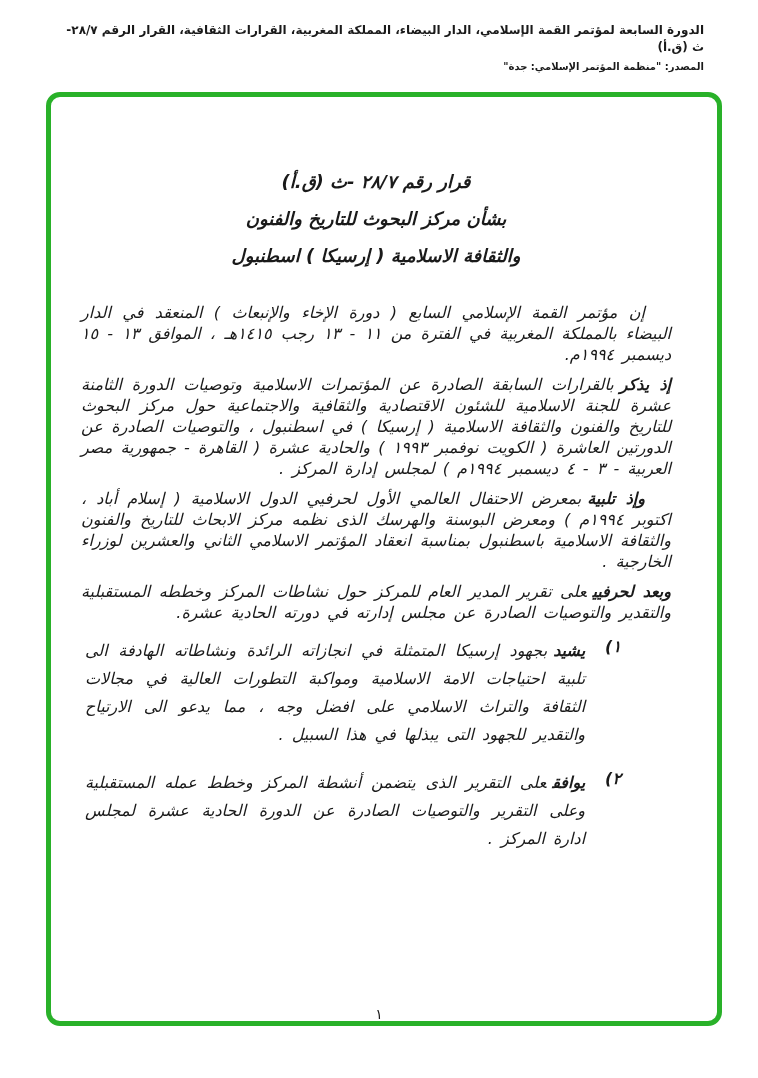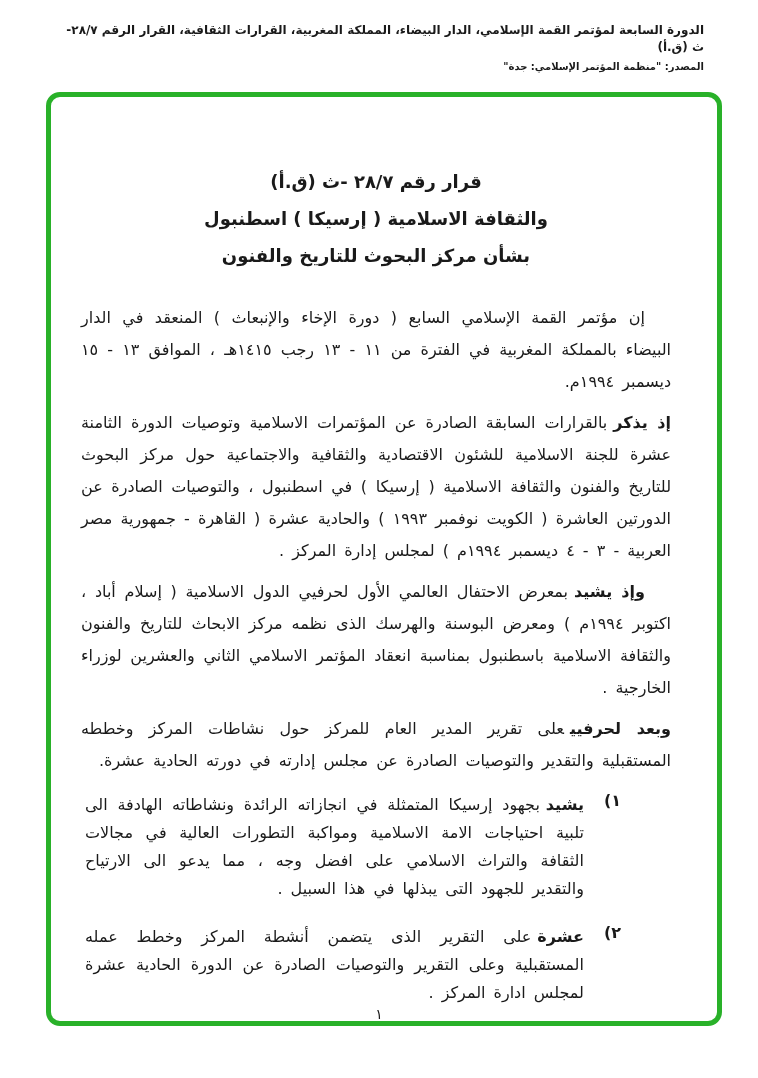--- a/index.html
+++ b/index.html
@@ -41,36 +41,37 @@
     left: 46px;
     width: 666px;
     height: 924px;
     border: 5px solid #29b129;
     border-radius: 14px;
     overflow: hidden;
     background: #ffffff;
   }
   .content {
     padding: 66px 46px 20px 30px;
+    font-style: italic;
   }
 
   
   .title {
     text-align: center;
     font-weight: bold;
     font-size: 18px;
     line-height: 37px;
     margin-bottom: 28px;
     letter-spacing: 0.3px;
   }
 
   
   .para {
     font-size: 16px;
-    line-height: 32px;
+    line-height: 21px;
     text-align: justify;
     word-spacing: 3px;
     margin: 0 0 9px 0;
   }
   .indent { text-indent: 26px; }
   .lead { font-weight: bold; margin-inline-end: 6px; }
   .lead:empty { display: none; }
 
   
   .item {
@@ -111,51 +112,51 @@
   <header class="doc-header">
     <div class="h1">الدورة السابعة لمؤتمر القمة الإسلامي، الدار البيضاء، المملكة المغربية، القرارات الثقافية، القرار الرقم ٢٨/٧-ث (ق.أ)</div>
     <div class="h2">المصدر:  "منظمة المؤتمر الإسلامي: جدة"</div>
   </header>
 
   <div class="frame">
     <div class="content">
 
       <div class="title">
         <div>قرار رقم ٢٨/٧ -ث (ق.أ)</div>
+        <div>بشأن مركز البحوث للتاريخ والفنون</div>
         <div>والثقافة الاسلامية ( إرسيكا ) اسطنبول</div>
-        <div>بشأن مركز البحوث للتاريخ والفنون</div>
       </div>
 
       <p class="para indent">
         <span>إن مؤتمر القمة الإسلامي السابع ( دورة الإخاء والإنبعاث ) المنعقد في الدار البيضاء بالمملكة المغربية في الفترة من ١١ - ١٣ رجب ١٤١٥هـ ، الموافق ١٣ - ١٥ ديسمبر ١٩٩٤م.</span>
       </p>
 
       <p class="para">
         <b class="lead">إذ يذكر</b><span>بالقرارات السابقة الصادرة عن المؤتمرات الاسلامية وتوصيات الدورة الثامنة عشرة للجنة الاسلامية للشئون الاقتصادية والثقافية والاجتماعية حول مركز البحوث للتاريخ والفنون والثقافة الاسلامية ( إرسيكا ) في اسطنبول ، والتوصيات الصادرة عن الدورتين العاشرة ( الكويت نوفمبر ١٩٩٣ ) والحادية عشرة ( القاهرة - جمهورية مصر العربية - ٣ - ٤ ديسمبر ١٩٩٤م ) لمجلس إدارة المركز .</span>
       </p>
 
       <p class="para indent">
-        <b class="lead">وإذ يشيد</b><span>بمعرض الاحتفال العالمي الأول لحرفيي الدول الاسلامية ( إسلام أباد ، اكتوبر ١٩٩٤م ) ومعرض البوسنة والهرسك الذى نظمه مركز الابحاث للتاريخ والفنون والثقافة الاسلامية باسطنبول بمناسبة انعقاد المؤتمر الاسلامي الثاني والعشرين لوزراء الخارجية .</span>
+        <b class="lead">وإذ تلبية</b><span>بمعرض الاحتفال العالمي الأول لحرفيي الدول الاسلامية ( إسلام أباد ، اكتوبر ١٩٩٤م ) ومعرض البوسنة والهرسك الذى نظمه مركز الابحاث للتاريخ والفنون والثقافة الاسلامية باسطنبول بمناسبة انعقاد المؤتمر الاسلامي الثاني والعشرين لوزراء الخارجية .</span>
       </p>
 
       <p class="para">
         <b class="lead">وبعد لحرفيي</b><span>على تقرير المدير العام للمركز حول نشاطات المركز وخططه المستقبلية والتقدير والتوصيات الصادرة عن مجلس إدارته في دورته الحادية عشرة.</span>
       </p>
 
       <div class="item">
         <span class="num">١)</span>
         <p class="itext">
           <b class="lead">يشيد</b><span>بجهود إرسيكا المتمثلة في انجازاته الرائدة ونشاطاته الهادفة الى تلبية احتياجات الامة الاسلامية ومواكبة التطورات العالية في مجالات الثقافة والتراث الاسلامي على افضل وجه ، مما يدعو الى الارتياح والتقدير للجهود التى يبذلها في هذا السبيل .</span>
         </p>
       </div>
 
       <div class="item">
         <span class="num">٢)</span>
         <p class="itext">
-          <b class="lead">عشرة</b><span>على التقرير الذى يتضمن أنشطة المركز وخطط عمله المستقبلية وعلى التقرير والتوصيات الصادرة عن الدورة الحادية عشرة لمجلس ادارة المركز .</span>
+          <b class="lead">يوافق</b><span>على التقرير الذى يتضمن أنشطة المركز وخطط عمله المستقبلية وعلى التقرير والتوصيات الصادرة عن الدورة الحادية عشرة لمجلس ادارة المركز .</span>
         </p>
       </div>
 
     </div>
   </div>
 
   <div class="page-number">١</div>
 
 </div>
 

